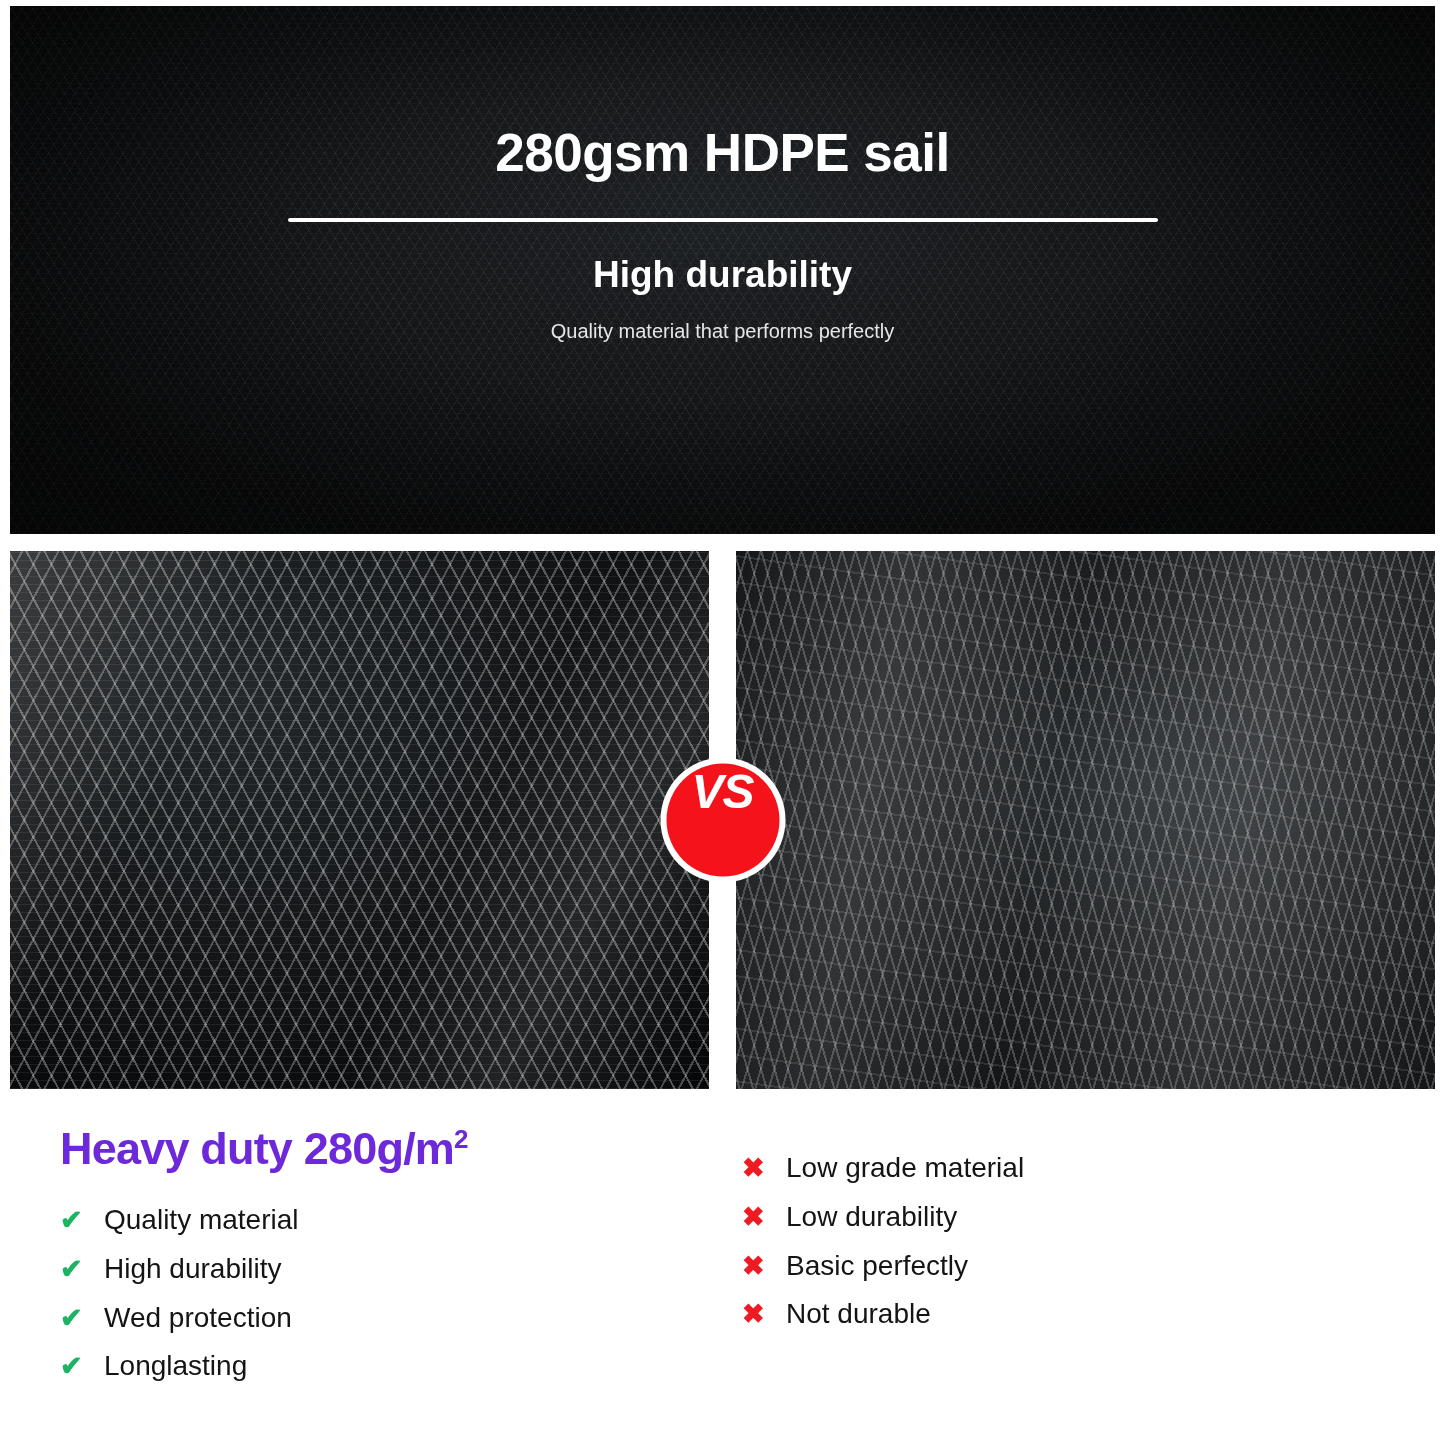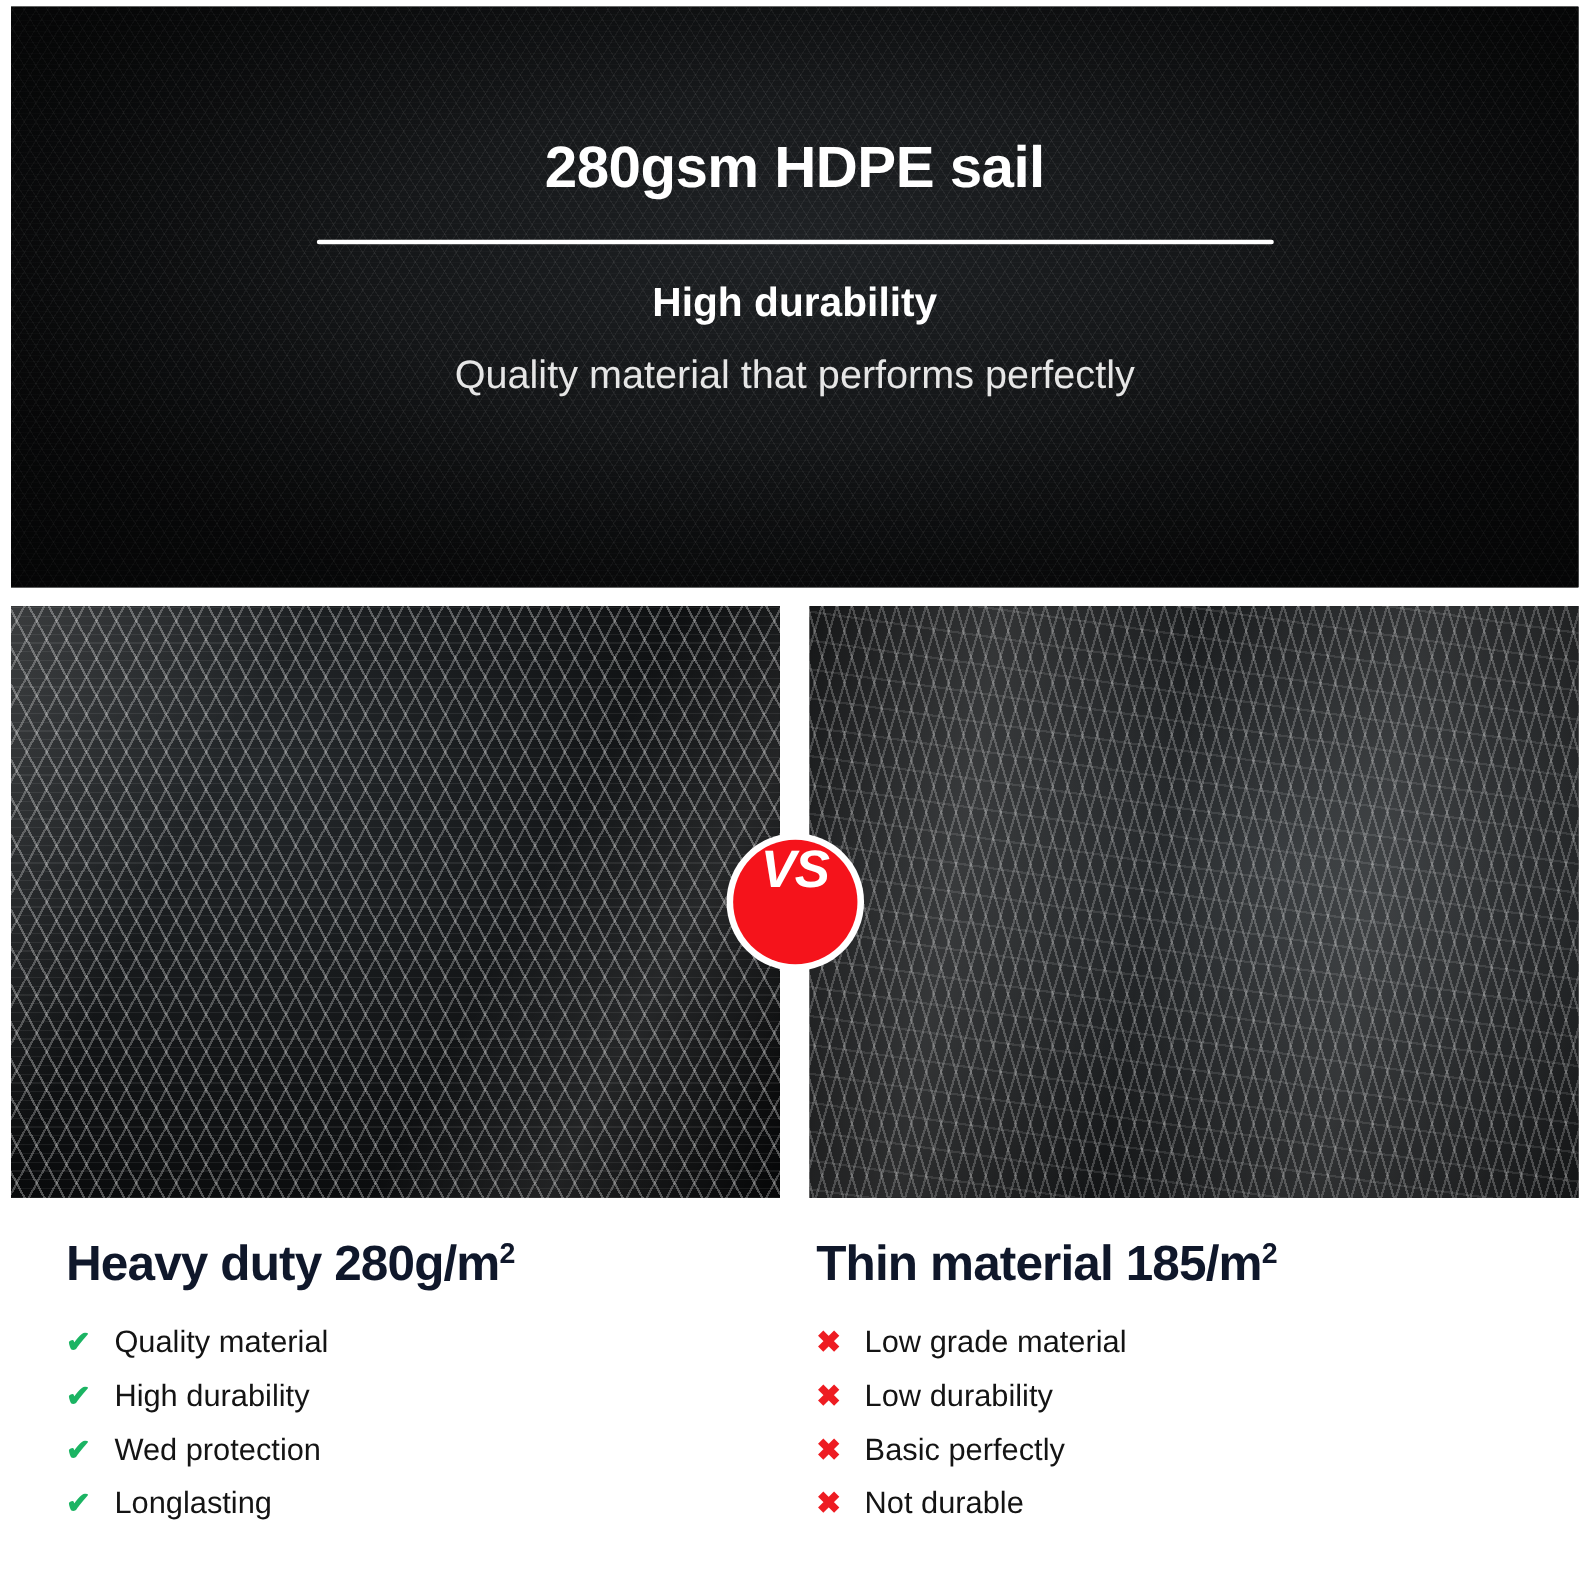--- a/index.html
+++ b/index.html
@@ -68,21 +68,21 @@
   }
   .hero-sub {
     color: #ffffff;
     font-size: 37px;
     font-weight: bold;
     margin-top: 32px;
     text-align: center;
   }
   .hero-desc {
     color: #e6e6e6;
-    font-size: 36px;
+    font-size: 20px;
     font-weight: 400;
     margin-top: 24px;
     text-align: right;
   }
 
   
   .compare {
     position: absolute;
     left: 10px;
     top: 551px;
@@ -166,21 +166,21 @@
   .col {
     width: 712px;
     padding-left: 50px;
     padding-top: 18px;
   }
   .col-right { padding-left: 20px; }
 
   .col-title {
     font-size: 45px;
     font-weight: bold;
-    color: #0f172a;
+    color: #6d28d9;
     letter-spacing: -0.8px;
     white-space: nowrap;
   }
   .col-title sup {
     font-size: 26px;
     vertical-align: super;
   }
 
   .feature-list {
     list-style: none;
@@ -254,23 +254,20 @@
           <span class="feature-text">Wed protection</span>
         </li>
         <li class="feature">
           <span class="mark tick">✔</span>
           <span class="feature-text">Longlasting</span>
         </li>
       </ul>
     </div>
 
     <div class="col col-right">
-      <div class="col-title">
-        <span>Thin material 185/m</span><sup>2</sup>
-      </div>
       <ul class="feature-list">
         <li class="feature">
           <span class="mark cross">✖</span>
           <span class="feature-text">Low grade material</span>
         </li>
         <li class="feature">
           <span class="mark cross">✖</span>
           <span class="feature-text">Low durability</span>
         </li>
         <li class="feature">

